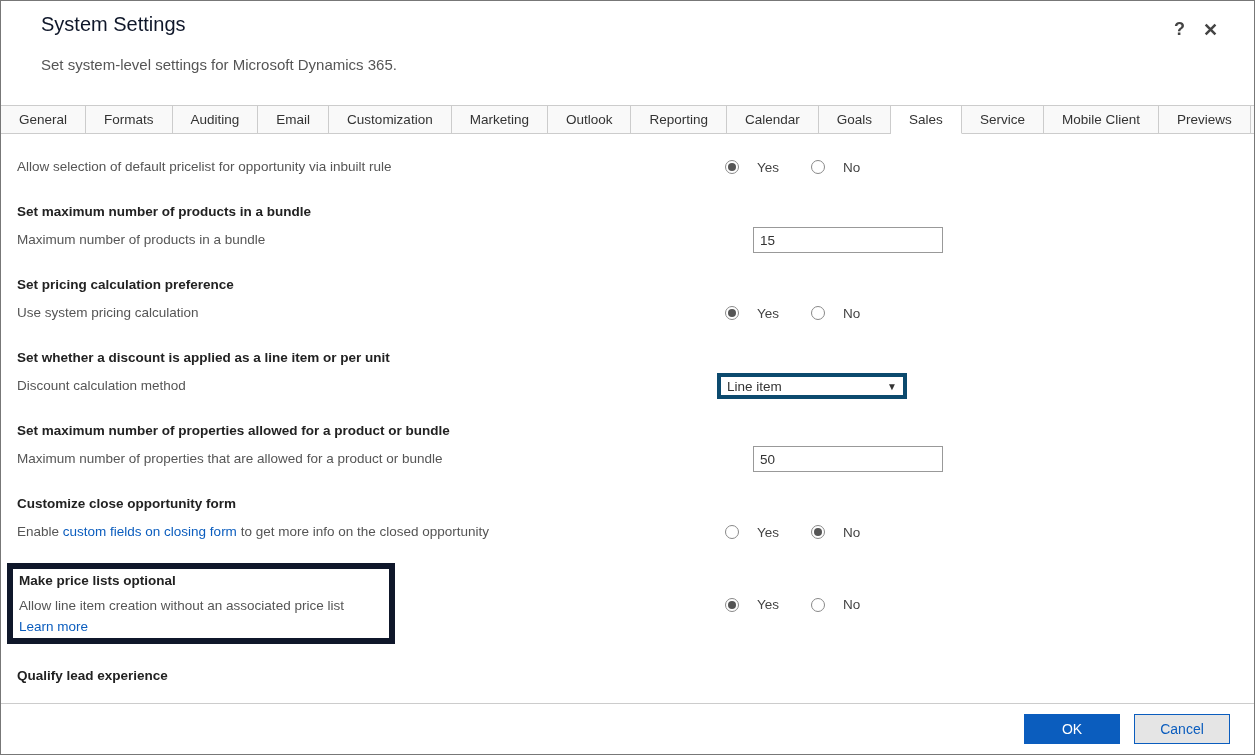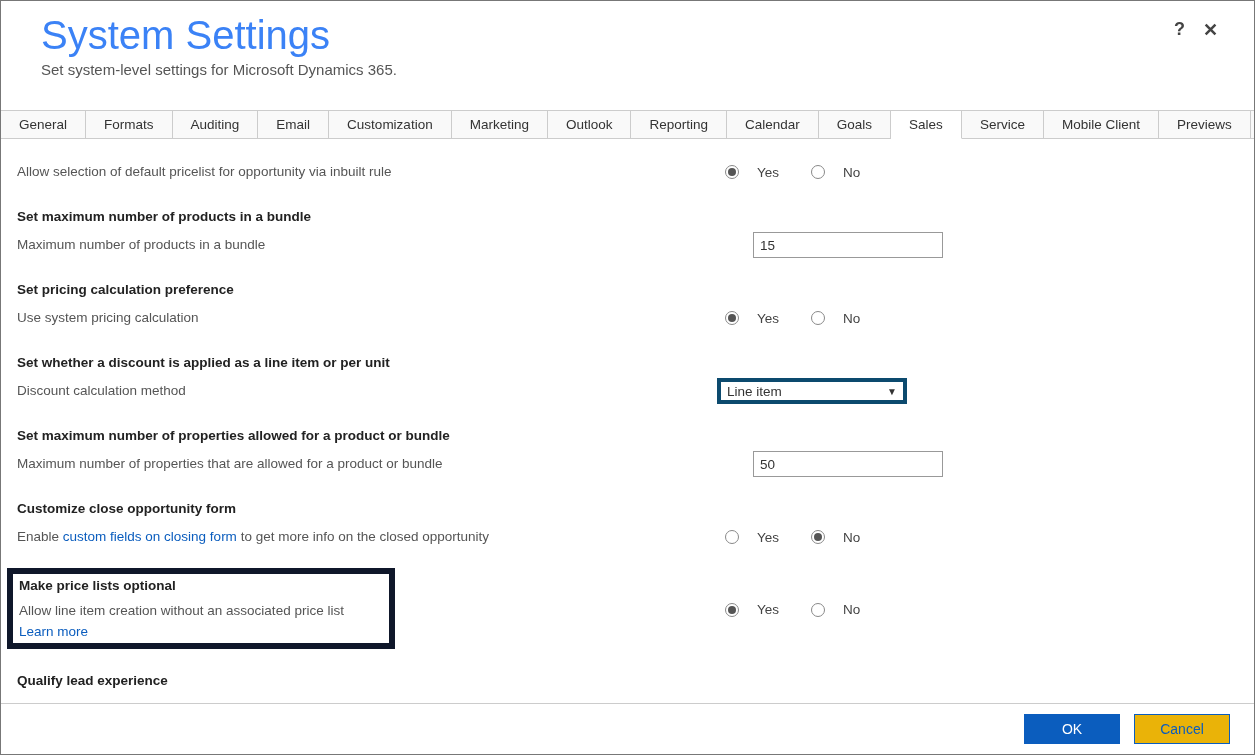--- a/index.html
+++ b/index.html
@@ -1,20 +1,20 @@
 <!DOCTYPE html>
 <html><head>
 <meta charset="utf-8">
 <style>
   * { box-sizing: border-box; }
   html, body { margin:0; padding:0; font-family: "Segoe UI", Arial, sans-serif; font-size:14px; color:#333; background:#fff; }
   .window { width:1255px; height:755px; border:1px solid #777; position:relative; display:flex; flex-direction:column; }
   .header { padding:12px 24px 32px 40px; display:flex; }
   .header-left { flex:1 1 auto; }
-  .title { font-size:40px; font-weight:400; color:#3b82f6; line-height:1.1; margin-bottom:4px; }
+  .title { font-size:20px; font-weight:400; color:#0f172a; line-height:1.1; margin-bottom:21px; }
   .subtitle { font-size:15px; color:#555; }
   .header-icons { display:flex; gap:18px; align-items:flex-start; padding-top:6px; padding-right:12px; }
   .header-icons span { font-size:18px; color:#444; cursor:pointer; font-weight:600; }
 
   .tabs { display:flex; border-top:1px solid #ccc; border-bottom:1px solid #ccc; background:#f9f9f9; padding-left:0; }
   .tab { padding:6px 18px; font-size:13.5px; color:#333; border-right:1px solid #ccc; cursor:pointer; background:#f9f9f9; }
   .tab.active { background:#fff; border-bottom:1px solid #fff; margin-bottom:-1px; }
 
   .content-wrap { flex:1 1 auto; position:relative; overflow:hidden; }
   .content { position:absolute; inset:0; overflow-y:scroll; padding:0 16px 24px 16px; }
@@ -40,21 +40,21 @@
   .highlight-box { border:6px solid #0f172a; padding:4px 6px 0; margin-left:-10px; margin-right:-10px; width:388px; }
 
   
   .content::-webkit-scrollbar { width:16px; }
   .content::-webkit-scrollbar-track { background:#f0f0f0; }
   .content::-webkit-scrollbar-thumb { background:#c9c9c9; border:2px solid #f0f0f0; }
 
   .footer { border-top:1px solid #ccc; padding:10px 24px; display:flex; justify-content:flex-end; gap:14px; background:#fff; }
   .btn { width:96px; height:30px; font-size:14px; border:1px solid #0b5dbe; cursor:pointer; display:flex; align-items:center; justify-content:center; }
   .btn.primary { background:#0b5dbe; color:#fff; }
-  .btn.secondary { background:#eab308; color:#0b5dbe; }
+  .btn.secondary { background:#e5e5e5; color:#0b5dbe; }
 </style>
 </head>
 <body>
 
 <div class="window">
 
   <div class="header">
     <div class="header-left">
       <div class="title">System Settings</div>
       <div class="subtitle">Set system-level settings for Microsoft Dynamics 365.</div>

